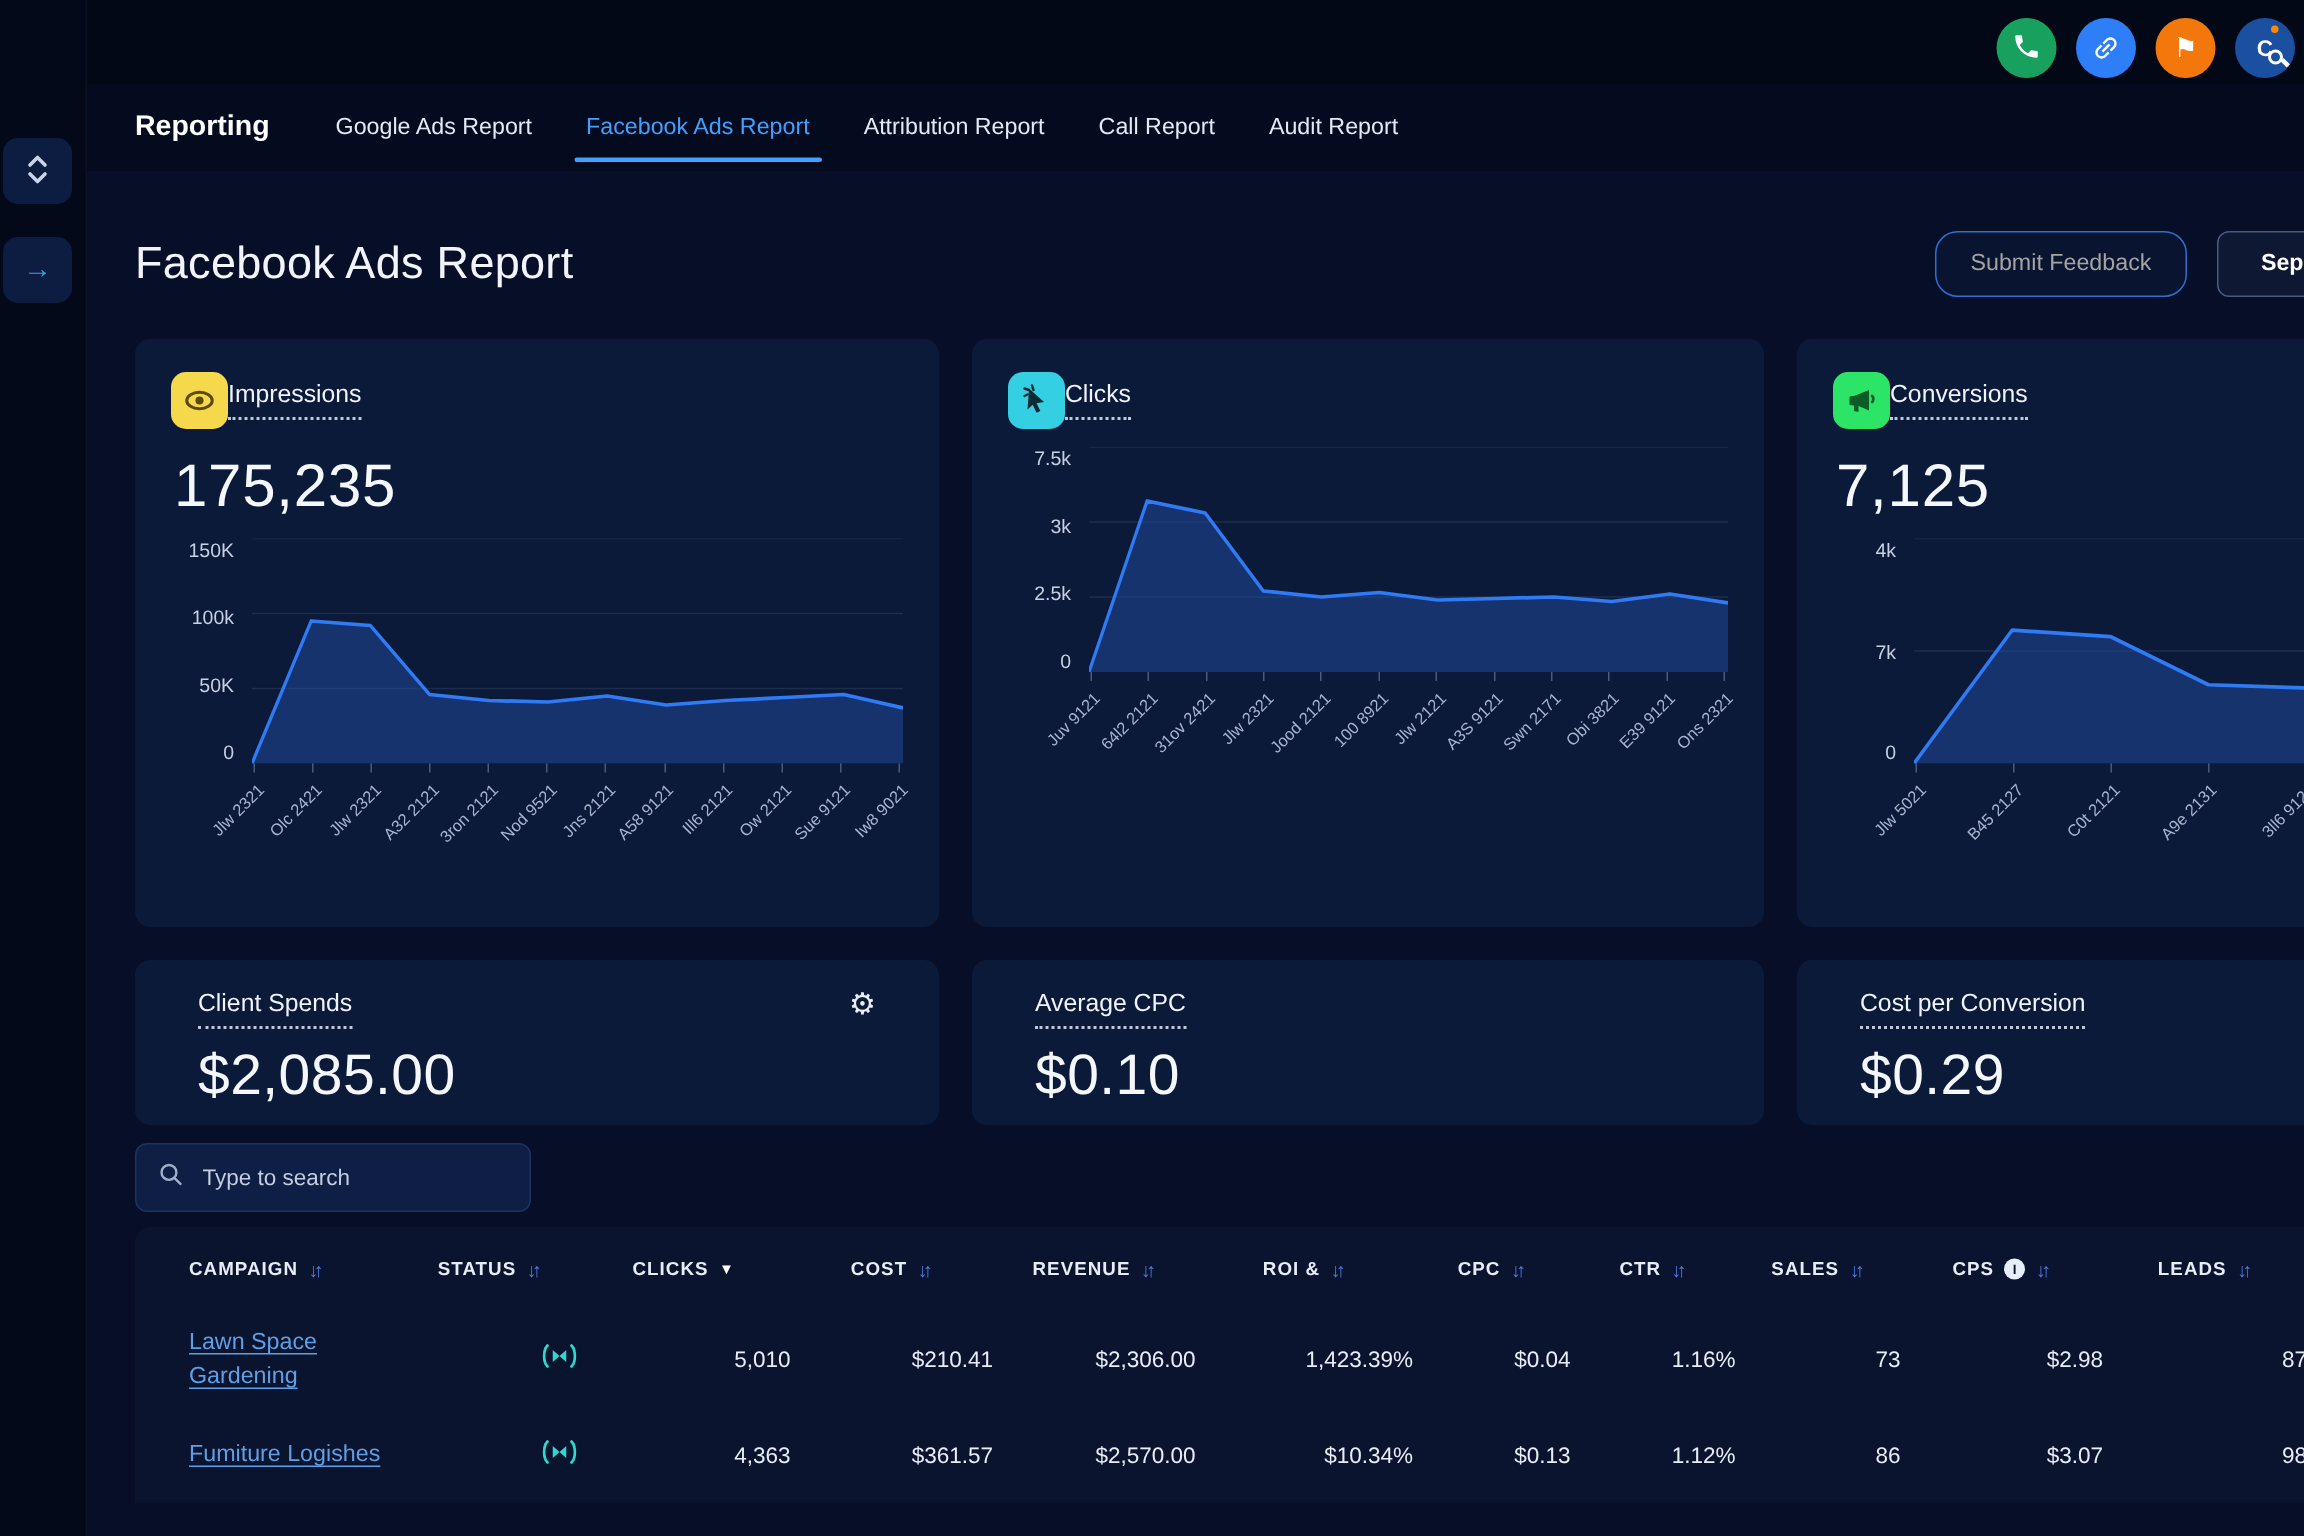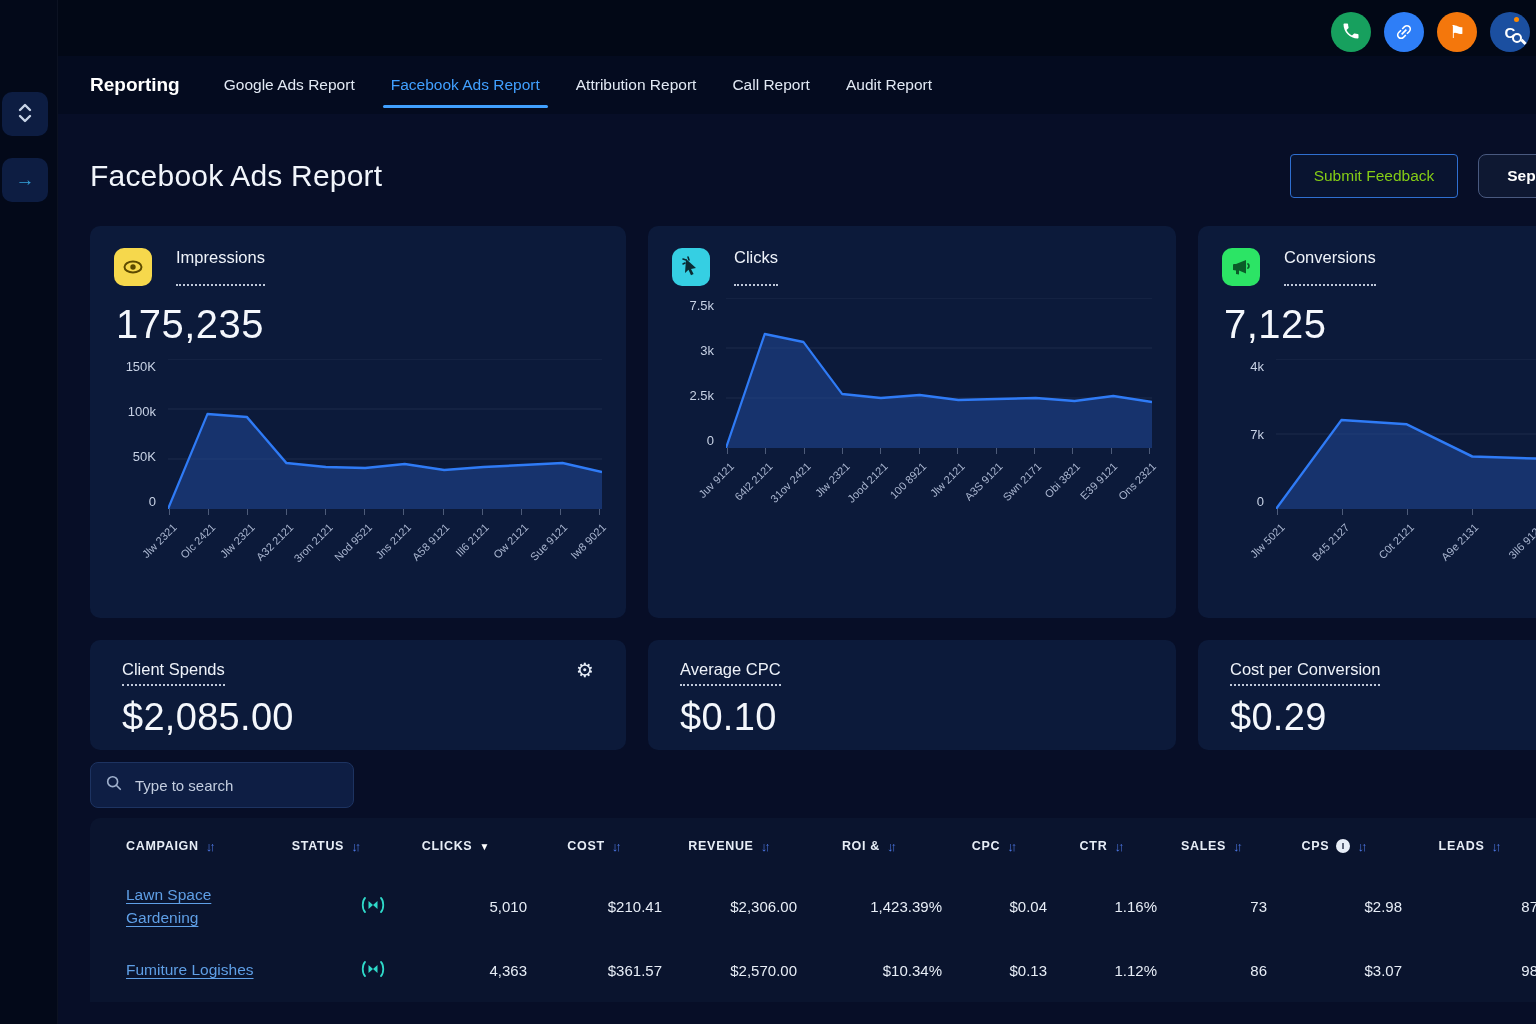--- a/index.html
+++ b/index.html
@@ -26,41 +26,41 @@
   .brand{color:#ffffff;font-size:19px;font-weight:700}
   .tabs{display:flex;gap:32px;height:100%;align-items:center}
   .tab{background:none;border:none;color:#e2e9f4;font-size:15.5px;font-weight:500;cursor:pointer;height:100%;position:relative;padding:0 2px}
   .tab.active{color:#41a0ff}
   .tab.active::after{content:"";position:absolute;left:-6px;right:-6px;bottom:6px;height:3px;background:#41a0ff;border-radius:2px}
   
   .content{flex:1;padding:0 0 0 32px;overflow:visible}
   .titlerow{margin-top:40px;display:flex;align-items:center}
   h1{color:#f1f5fb;font-size:30px;font-weight:500;letter-spacing:.2px}
   .actions{margin-left:auto;display:flex;gap:20px;margin-right:-58px}
-  .btn-feedback{height:44px;padding:0 23px;border-radius:4px;border:1.5px solid #2f6fd0;background:rgba(47,111,208,.06);color:#84cc16;font-size:15.5px;font-weight:500;cursor:pointer}
+  .btn-feedback{height:44px;padding:0 23px;border-radius:15px;border:1.5px solid #2f6fd0;background:rgba(47,111,208,.06);color:#a3a3a3;font-size:15.5px;font-weight:500;cursor:pointer}
   .btn-partner{height:44px;padding:0 28px;border-radius:8px;border:1px solid #49597f;background:#0e1832;color:#fff;font-size:15.5px;font-weight:700;cursor:pointer}
   
   .cards{display:grid;grid-template-columns:536px 528px 560px;gap:22px;margin-top:28px}
   .card{background:#0c1a3a;border-radius:10px;padding:22px 24px}
   .card.metric{height:392px}
-  .card-head{display:flex;gap:24px}
+  .card-head{display:flex;align-items:center;gap:0}
   .m-icon{width:38px;height:38px;border-radius:10px;display:flex;align-items:center;justify-content:center;flex:0 0 38px}
   .m-label{color:#eef2f9;font-size:16.5px;font-weight:500;border-bottom:2px dotted rgba(223,232,246,.85);padding-bottom:5px}
   .m-value{color:#f4f7fc;font-size:40px;font-weight:500;letter-spacing:.5px;margin:16px 0 6px 2px}
   .chart{display:flex;margin-top:12px}
   .yaxis{display:flex;flex-direction:column;justify-content:space-between;align-items:flex-end;height:150px;width:54px;padding-right:12px;color:#c7d1e4;font-size:13px;flex:0 0 54px}
   .plotwrap{flex:1;min-width:0;display:flex;flex-direction:column}
   svg.plot{width:100%;height:150px;display:block}
   .xaxis{display:flex;justify-content:space-between;height:64px;margin-top:8px;padding:0 2px}
   .xaxis .tick{width:0;position:relative}
   .xaxis .tick::before{content:"";position:absolute;top:-8px;right:0;width:1px;height:6px;background:rgba(200,215,240,.35)}
   .xaxis .tick i{position:absolute;top:4px;right:0;transform:rotate(-45deg);transform-origin:top right;white-space:nowrap;font-style:normal;font-size:11px;color:#a9b5cf}
   .yaxis .tick i{font-style:normal}
   
-  .card.kpi{height:110px;padding:20px 32px}
+  .card.kpi{height:110px;padding:20px 42px}
   .kpis{margin-top:22px}
   .kpi-head{display:flex;align-items:flex-start}
   .gear{margin-left:auto;background:none;border:none;color:#e8eef8;font-size:20px;cursor:pointer;line-height:1}
   .kpi-value{color:#f4f7fc;font-size:38px;font-weight:500;margin-top:10px;letter-spacing:.3px}
   
   .searchwrap{margin-top:12px;width:264px;height:46px;background:#0e1e44;border:1px solid #1d3361;border-radius:8px;display:flex;align-items:center;padding:0 14px;gap:12px}
   .searchwrap input{flex:1;background:none;border:none;outline:none;color:#dfe6f2;font-size:15px}
   .searchwrap input::placeholder{color:#c3cddf}
   
   .tablewrap{margin-top:10px;background:#0a142e;border-radius:10px 0 0 0;width:1448px}

